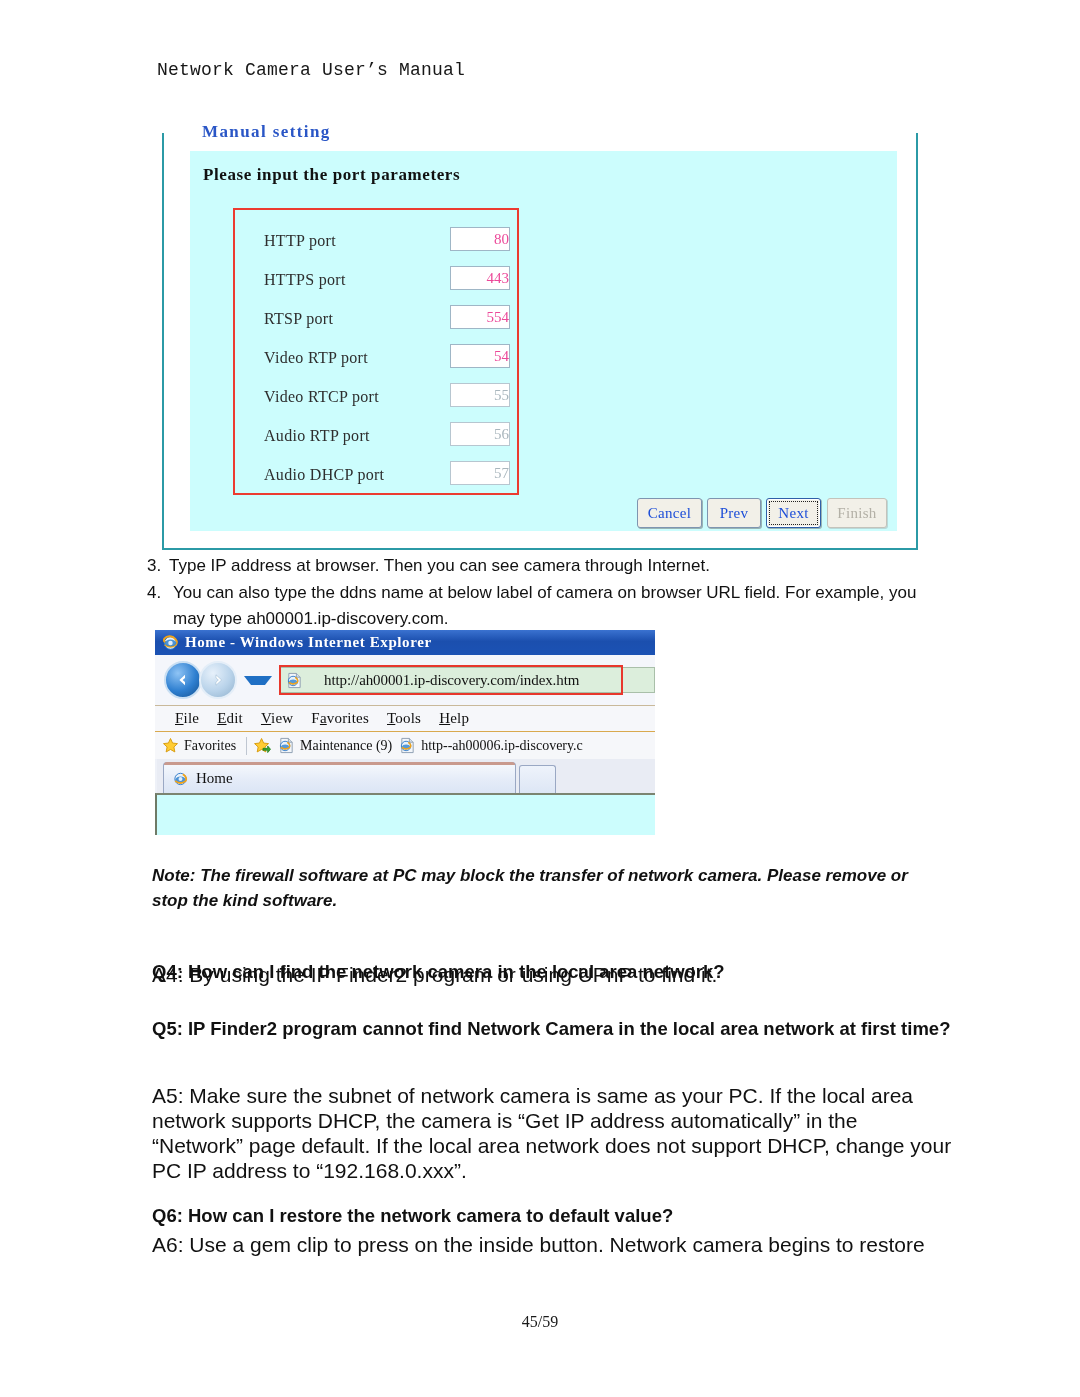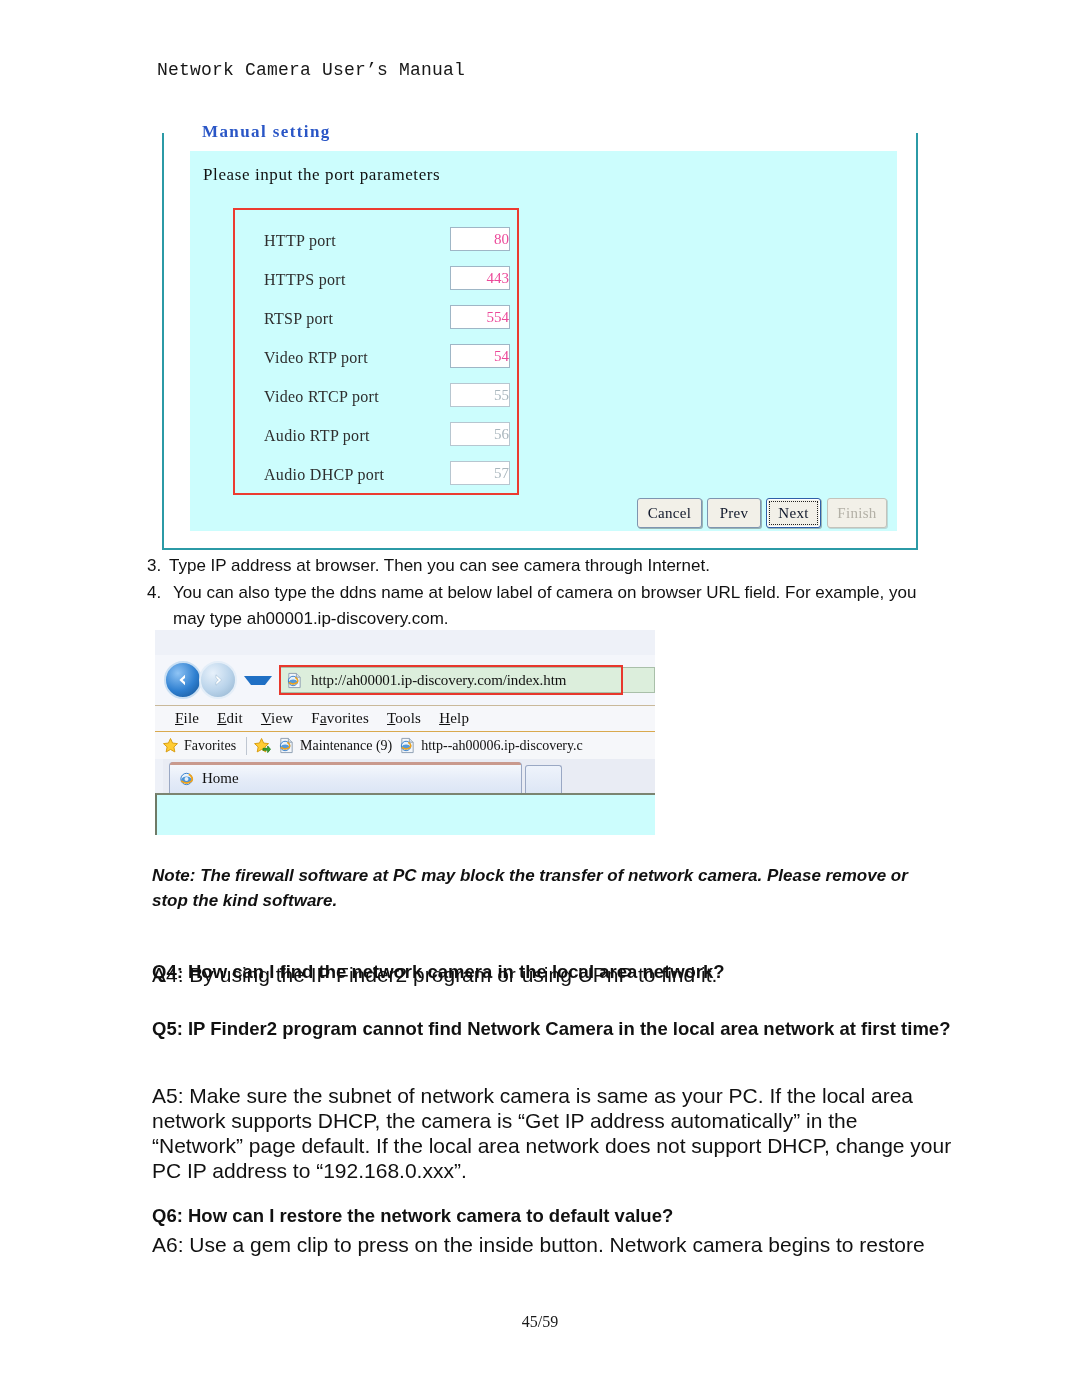--- a/index.html
+++ b/index.html
@@ -73,21 +73,21 @@
     width: 707px;
     height: 380px;
     background: #ccfdfd;
   }
   .ns-heading {
     position: absolute;
     left: 203px;
     top: 165px;
     font-family: "Liberation Serif", serif;
     font-size: 17px;
-    font-weight: normal;
+    font-weight: bold;
     color: #111111;
     letter-spacing: .6px;
   }
 
   
   .port-group {
     position: absolute;
     left: 233px;
     top: 208px;
     width: 286px;
@@ -143,21 +143,21 @@
   .dlg-btn {
     position: absolute;
     top: 0;
     height: 30px;
     background: #f2f0e8;
     border: 1px solid #7e95b0;
     border-radius: 3px;
     box-shadow: 1px 1px 0 rgba(90,90,90,.45);
     font-family: "Liberation Serif", serif;
     font-size: 15px;
-    color: #0f172a;
+    color: #1d4ed8;
     text-align: center;
     line-height: 28px;
     box-sizing: border-box;
     letter-spacing: .3px;
   }
   .dlg-btn.focused {
     border: 1px solid #2f5fa8;
     box-shadow: inset 0 0 0 1px #ffffff, 1px 1px 0 rgba(90,90,90,.45);
     outline: 1px dotted #222222;
     outline-offset: -4px;
@@ -277,21 +277,21 @@
   }
   .addr-icon {
     width: 17px; height: 17px;
     margin-left: 5px;
     flex: 0 0 17px;
   }
   .addr-text {
     font-family: "Liberation Serif", serif;
     font-size: 15px;
     color: #111111;
-    margin-left: 8px;
+    margin-left: 21px;
     letter-spacing: -.1px;
     white-space: nowrap;
   }
   .ie-menubar {
     position: absolute;
     left: 0; top: 75px;
     width: 500px; height: 26px;
     background: #f6f7fa;
     border-top: 1px solid #c9b99a;
     display: flex;
@@ -323,21 +323,21 @@
     font-size: 14px;
     color: #111111;
     margin-left: 5px;
     white-space: nowrap;
   }
   .fav-sep {
     width: 1px; height: 18px; background: #bfc6d1; margin-left: 10px; flex: 0 0 1px;
   }
   .ie-tabbar {
     position: absolute;
-    left: 8px; top: 129px;
+    left: 2px; top: 129px;
     width: 500px; height: 34px;
     background: #e9ecf4;
   }
   .tab {
     position: absolute;
     left: 6px; top: 3px;
     width: 353px; height: 31px;
     background: linear-gradient(to bottom, #f6f9fd 0%, #e5ecf8 55%, #dbe5f5 100%);
     border: 1px solid #9aa8c4;
     border-bottom: none;
@@ -491,20 +491,31 @@
     <span class="step-text">Type IP address at browser. Then you can see camera through Internet.</span>
   </div>
   <div class="step s2">
     <span class="step-num">4.</span>
     <span class="step-text">You can also type the ddns name at below label of camera on browser URL field. For example, you may type ah00001.ip-discovery.com.</span>
   </div>
 </div>
 
 <div class="ie-window">
 
+  <div class="ie-title">
+    <span class="ie-logo">
+      <svg viewBox="0 0 20 20" width="19" height="19">
+        <ellipse cx="10" cy="10.5" rx="6.6" ry="6.6" fill="#e8f2fb" stroke="#1f6fc4" stroke-width="1"></ellipse>
+        <path d="M4 12 Q10 17 16 12 Q18 8 13 4.5 Q7 2 3.5 6 Q2 9 5.5 10" fill="none" stroke="#f0a31a" stroke-width="2.1"></path>
+        <path d="M3.6 10.5 C5 5.5 15 5.5 16.4 10.5 C15 15.5 5 15.5 3.6 10.5Z" fill="#2f82cf" opacity="0.85"></path>
+        <ellipse cx="10" cy="10.5" rx="2.4" ry="2.4" fill="#ffffff" opacity="0.85"></ellipse>
+      </svg>
+    </span>
+    <span class="ie-title-text">Home - Windows Internet Explorer</span>
+  </div>
 
   <div class="ie-navbar">
     <span class="nav-circle nav-back">
       <svg viewBox="0 0 20 20" width="16" height="16">
         <path d="M12.5 3.5 L5.5 10 L12.5 16.5 L12.5 12.5 L9.5 10 L12.5 7.5 Z" fill="#ffffff"></path>
       </svg>
     </span>
     <span class="nav-circle nav-fwd">
       <svg viewBox="0 0 20 20" width="16" height="16">
         <path d="M7.5 3.5 L14.5 10 L7.5 16.5 L7.5 12.5 L10.5 10 L7.5 7.5 Z" fill="#ffffff" stroke="#8fb0cc" stroke-width=".6"></path>

